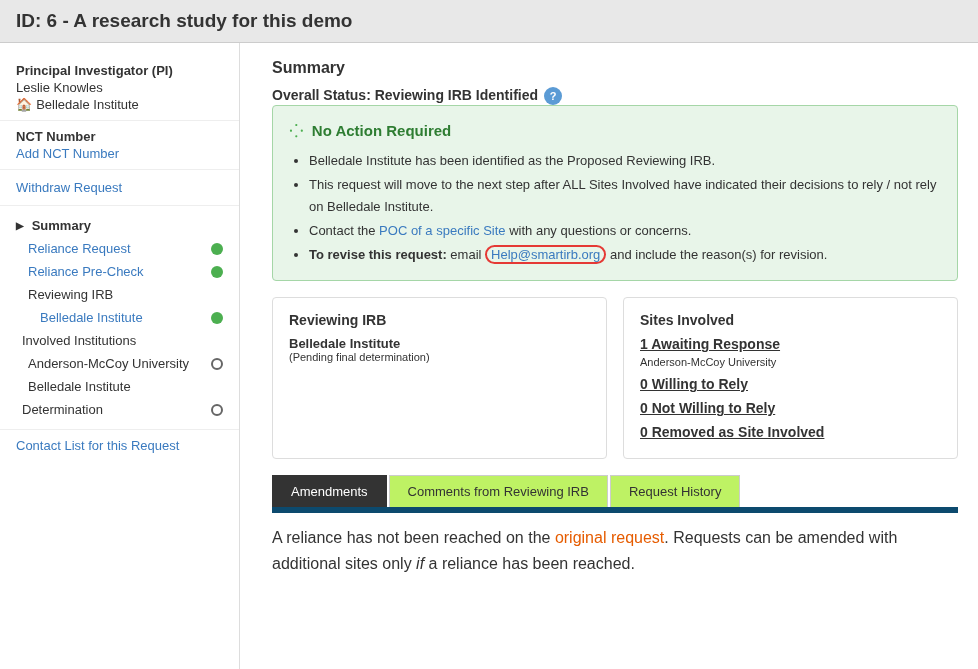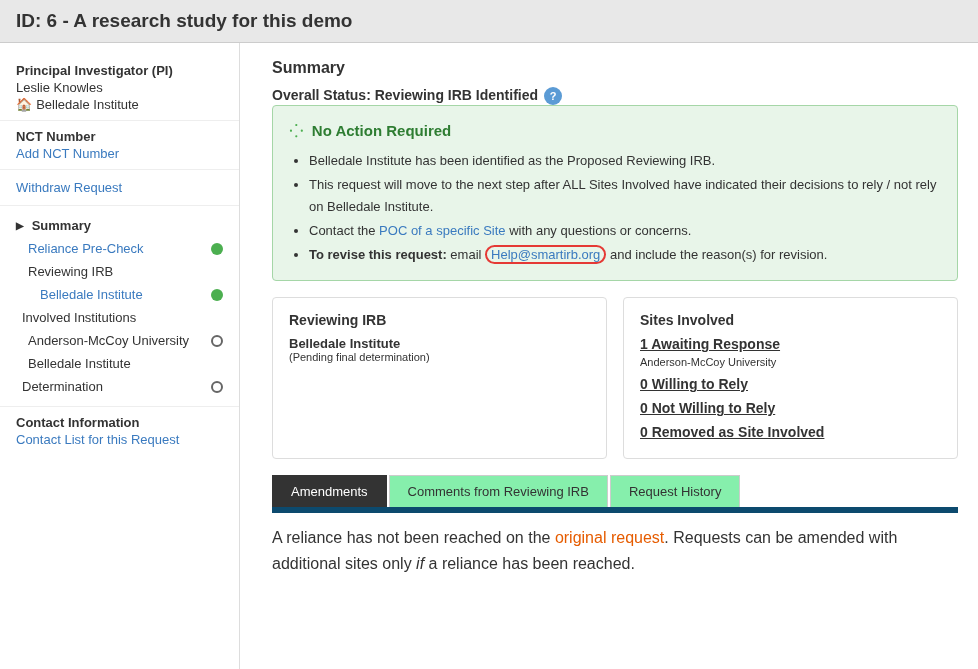--- a/index.html
+++ b/index.html
@@ -268,21 +268,21 @@
       border-bottom: 6px solid #0c4a6e;
       margin-bottom: 12px;
     }
 
     .tab {
       padding: 8px 18px;
       font-size: 13px;
       cursor: pointer;
       border: 1px solid #ccc;
       border-bottom: none;
-      background: #86efac;
+      background: #bef264;
       color: #333;
       margin-right: 2px;
     }
 
     .tab.active {
       background: #333;
       color: #fff;
       border-color: #333;
     }
 
@@ -326,20 +326,24 @@
 
     <div class="nav-section">
 
       <div class="nav-item active">
         <div style="display:flex;align-items:center;gap:4px;">
           <span class="arrow-right">▶</span>
           <span>Summary</span>
         </div>
       </div>
 
+      <div class="nav-item sub">
+        <span>Reliance Request</span>
+        <span class="green-dot"></span>
+      </div>
 
       <div class="nav-item sub">
         <span>Reliance Pre-Check</span>
         <span class="green-dot"></span>
       </div>
 
       <div class="nav-item plain">
         <span>Reviewing IRB</span>
       </div>
 
@@ -362,21 +366,20 @@
       </div>
 
       <div class="nav-item header-level">
         <span>Determination</span>
         <span class="empty-circle"></span>
       </div>
 
     </div>
 
     <div class="sidebar-bottom">
-      <div class="sidebar-section-title">Contact Information</div>
       <a class="sidebar-link" href="#">Contact List for this Request</a>
     </div>
 
   </div>
 
   <div class="main-content">
 
     <div class="section-title">Summary</div>
 
     <div class="overall-status">

